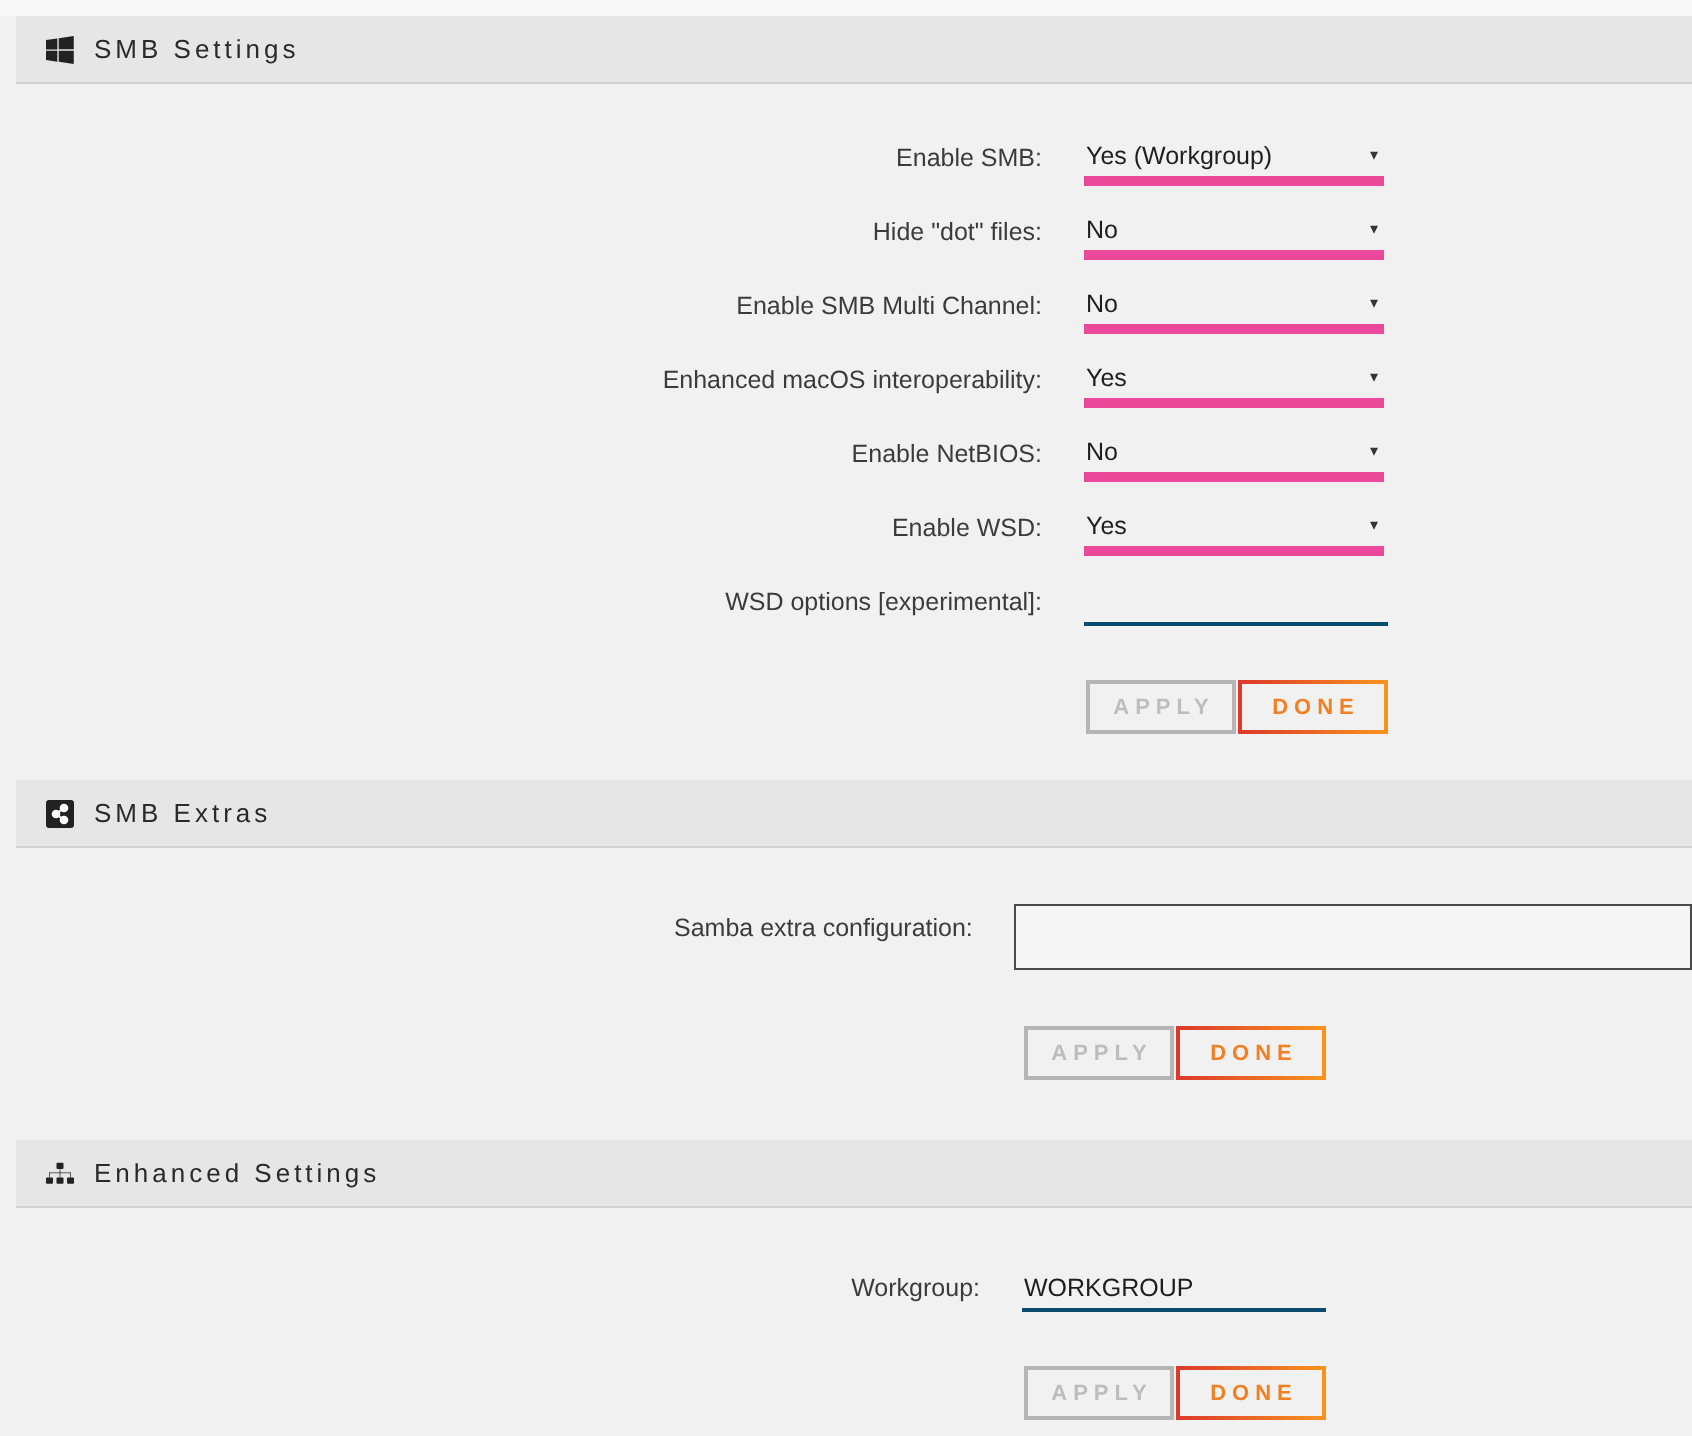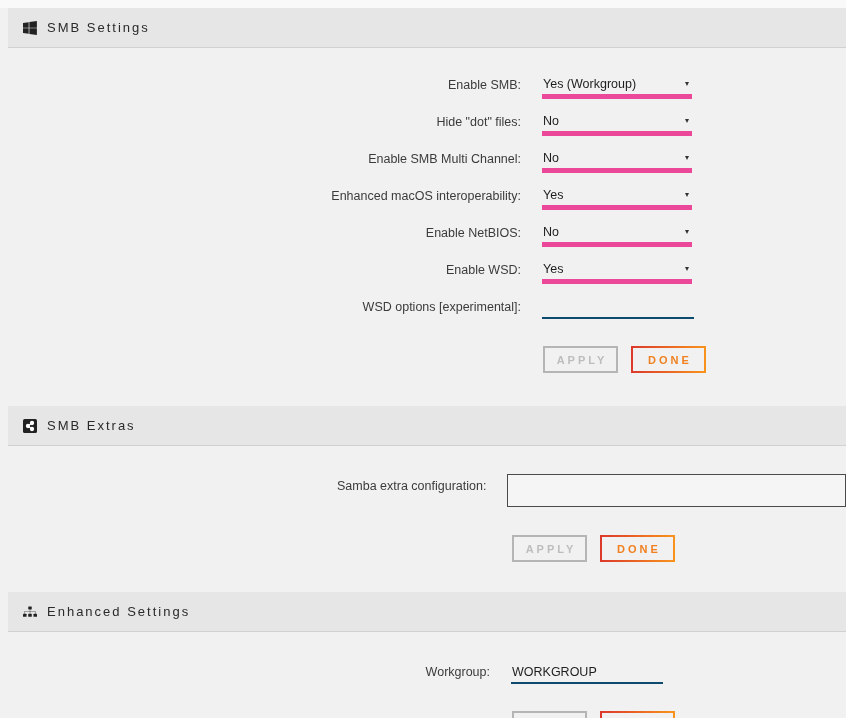--- a/index.html
+++ b/index.html
@@ -6,21 +6,21 @@
   html,body { margin:0; padding:0; }
   body {
     width: 846px; height: 718px; overflow: hidden;
     background: #f1f1f1;
     font-family: "Liberation Sans", sans-serif;
     font-size: 12.5px; color: #333;
   }
   .topstrip { height: 8px; background: #f9f9f9; }
 
   .sec-header {
-    height: 40px; background: #e6e6e6; border-bottom: 1px solid #d1d1d1;
+    height: 34px; background: #e6e6e6; border-bottom: 1px solid #d1d1d1;
     margin-left: 8px; display: flex; align-items: center;
     padding-left: 15px; gap: 10px;
     letter-spacing: 2px; font-size: 13px; color: #2a2a2a;
   }
   .sec-header .icon { width: 14px; height: 14px; display: inline-flex; flex: none; }
   .sec-header .icon svg { display: block; width: 100%; height: 100%; }
 
   .form1 { padding-top: 24px; padding-left: 31px; }
   .form3 { padding-top: 27px; }
   .row { display: flex; align-items: flex-start; height: 37px; }
@@ -45,35 +45,35 @@
 
   .row-ta { display: flex; align-items: flex-start; }
   .row-ta label { width: 490px; text-align: right; padding-top: 5px; color: #3b3b3b; }
   textarea.box {
     margin-left: 21px; width: 341px; height: 33px;
     border: 1px solid #4a4a4a; background: #f5f5f5;
     resize: none; outline: none; font: inherit; padding: 2px 5px; color: #1e1e1e;
   }
   .form2 { padding-top: 28px; }
 
-  .btnrow { margin-left: 512px; display: flex; gap: 13px; }
+  .btnrow { margin-left: 512px; display: flex; gap: 1px; }
   .btnrow.r1 { margin-top: 15px; }
   .btnrow.r2 { margin-top: 28px; }
   .btnrow.r3 { margin-top: 15px; }
   .btn {
     width: 75px; height: 27px; padding: 0;
     font-family: "Liberation Sans", sans-serif; font-size: 11px; font-weight: bold;
     letter-spacing: 3px; text-indent: 3px;
     display: flex; align-items: center; justify-content: center;
     background: transparent; cursor: pointer;
   }
   .btn.apply { border: 2px solid #b5b5b5; color: #bdbdbd; }
   .btn.done  { border: 2px solid #e8601f; border-image: linear-gradient(90deg,#dc392b,#f8931d) 1; color: #f08021; }
 
-  .gap-h2 { margin-top: 33px; }
+  .gap-h2 { margin-top: 23px; }
   .gap-h3 { margin-top: 30px; }
 </style>
 </head>
 <body>
 
 <div class="topstrip"></div>
 
 <div>
   <div class="sec-header">
     <span class="icon">

